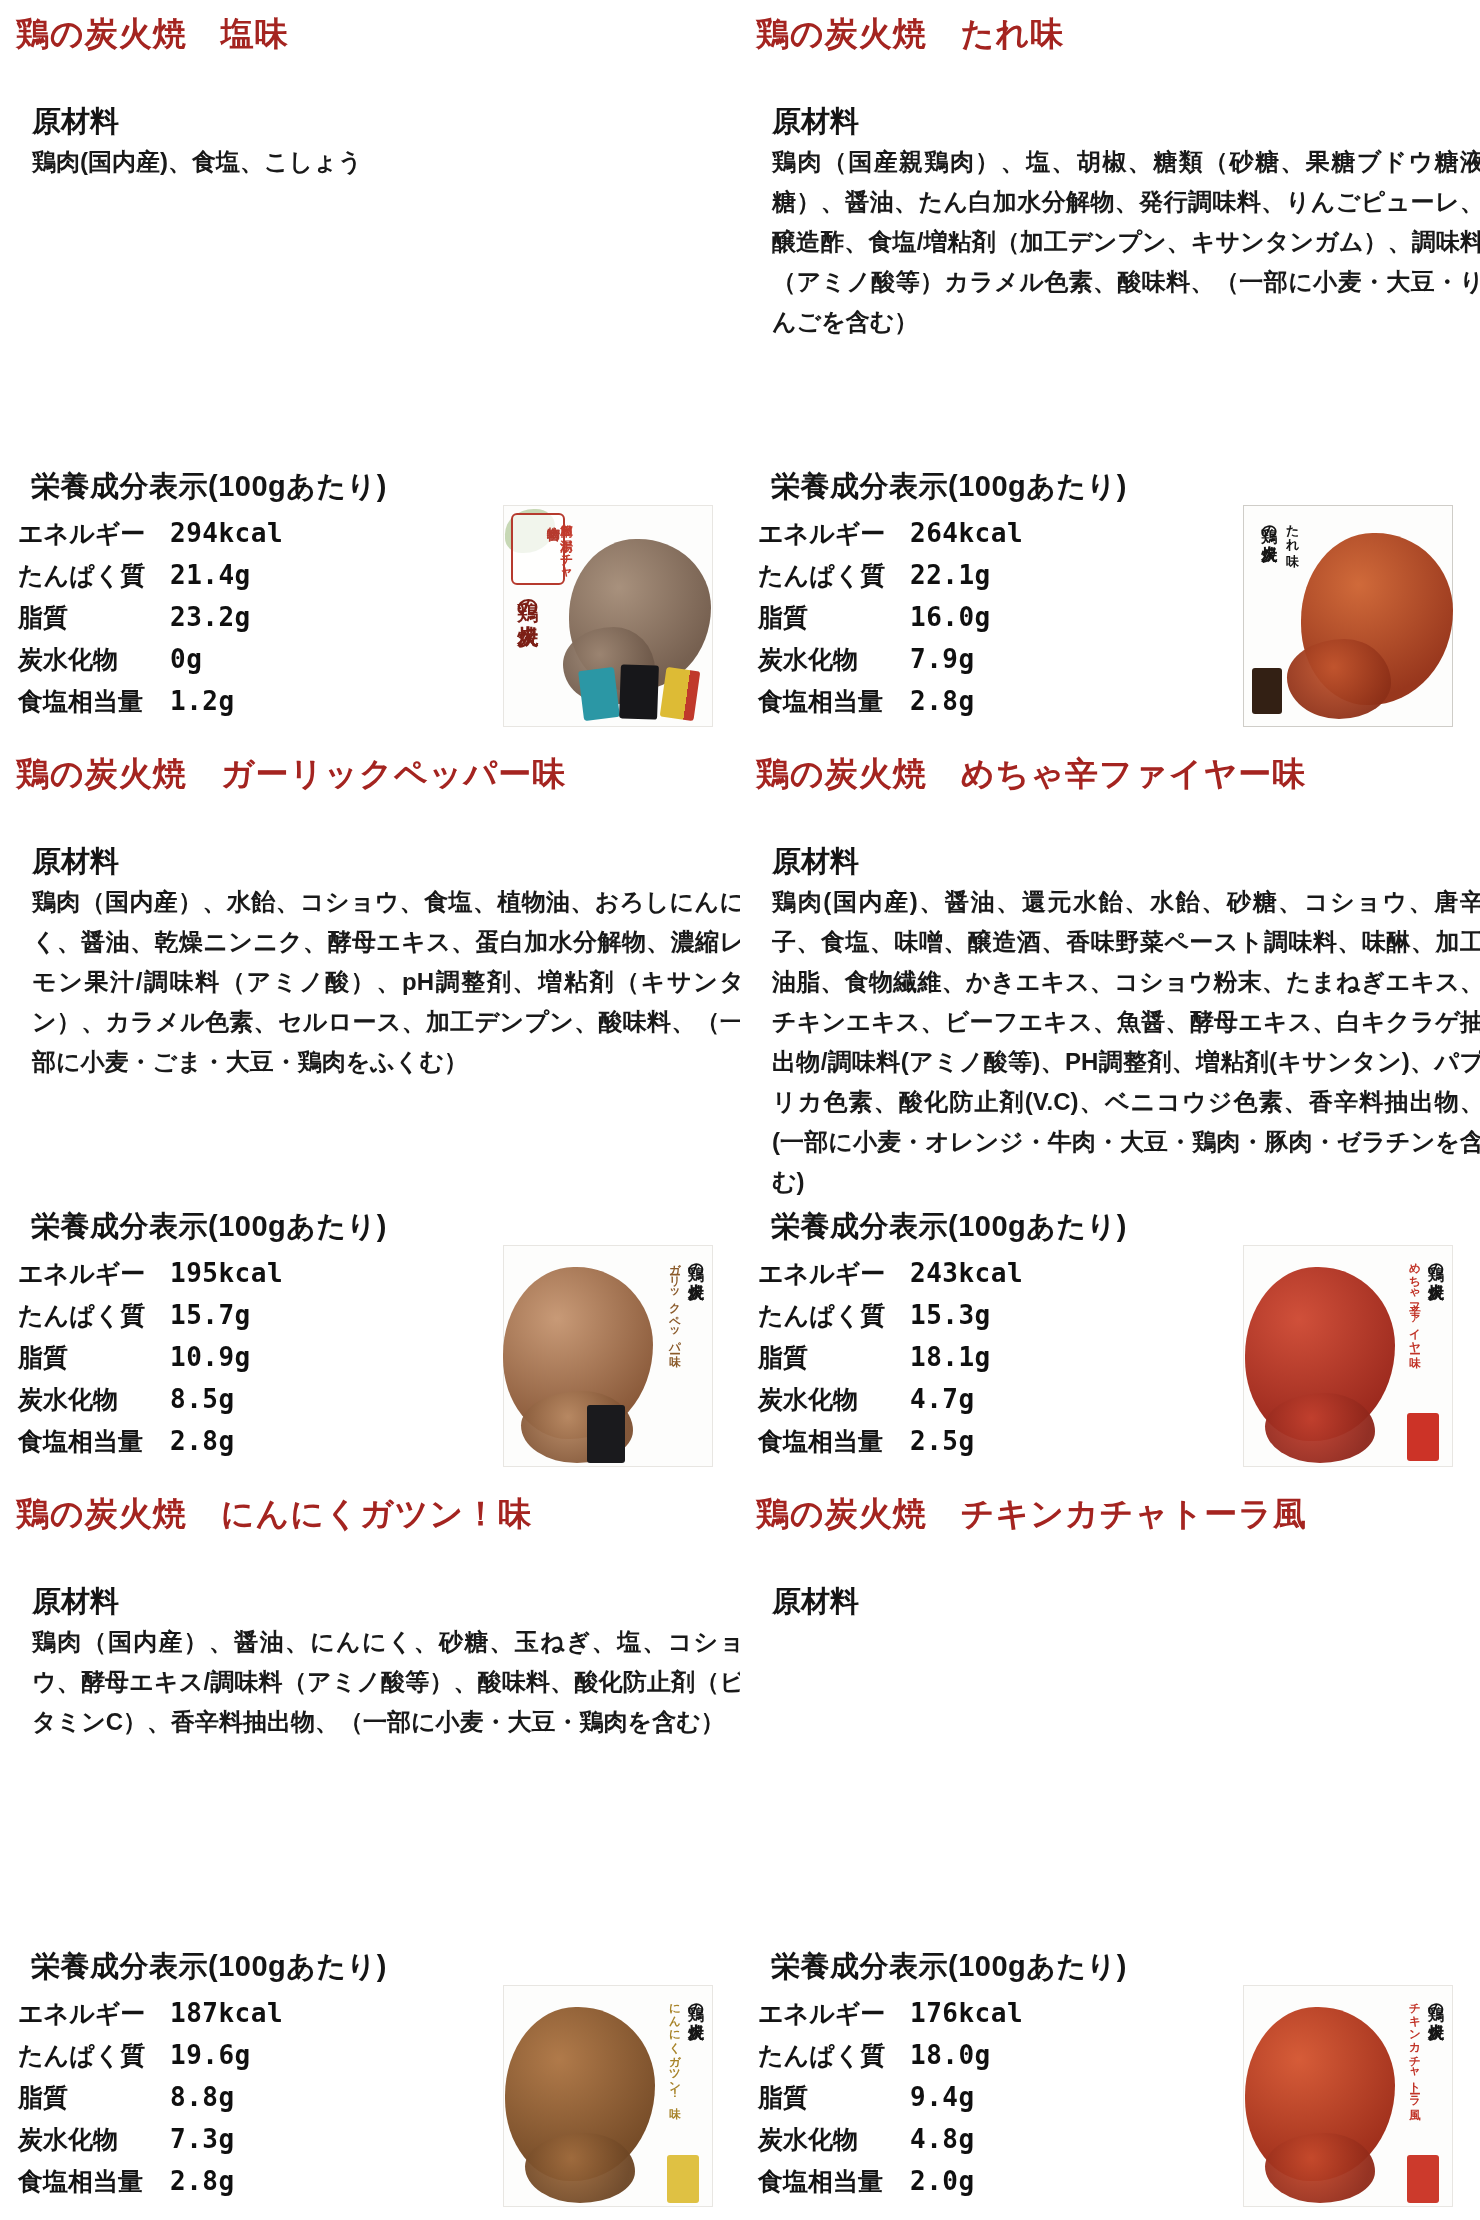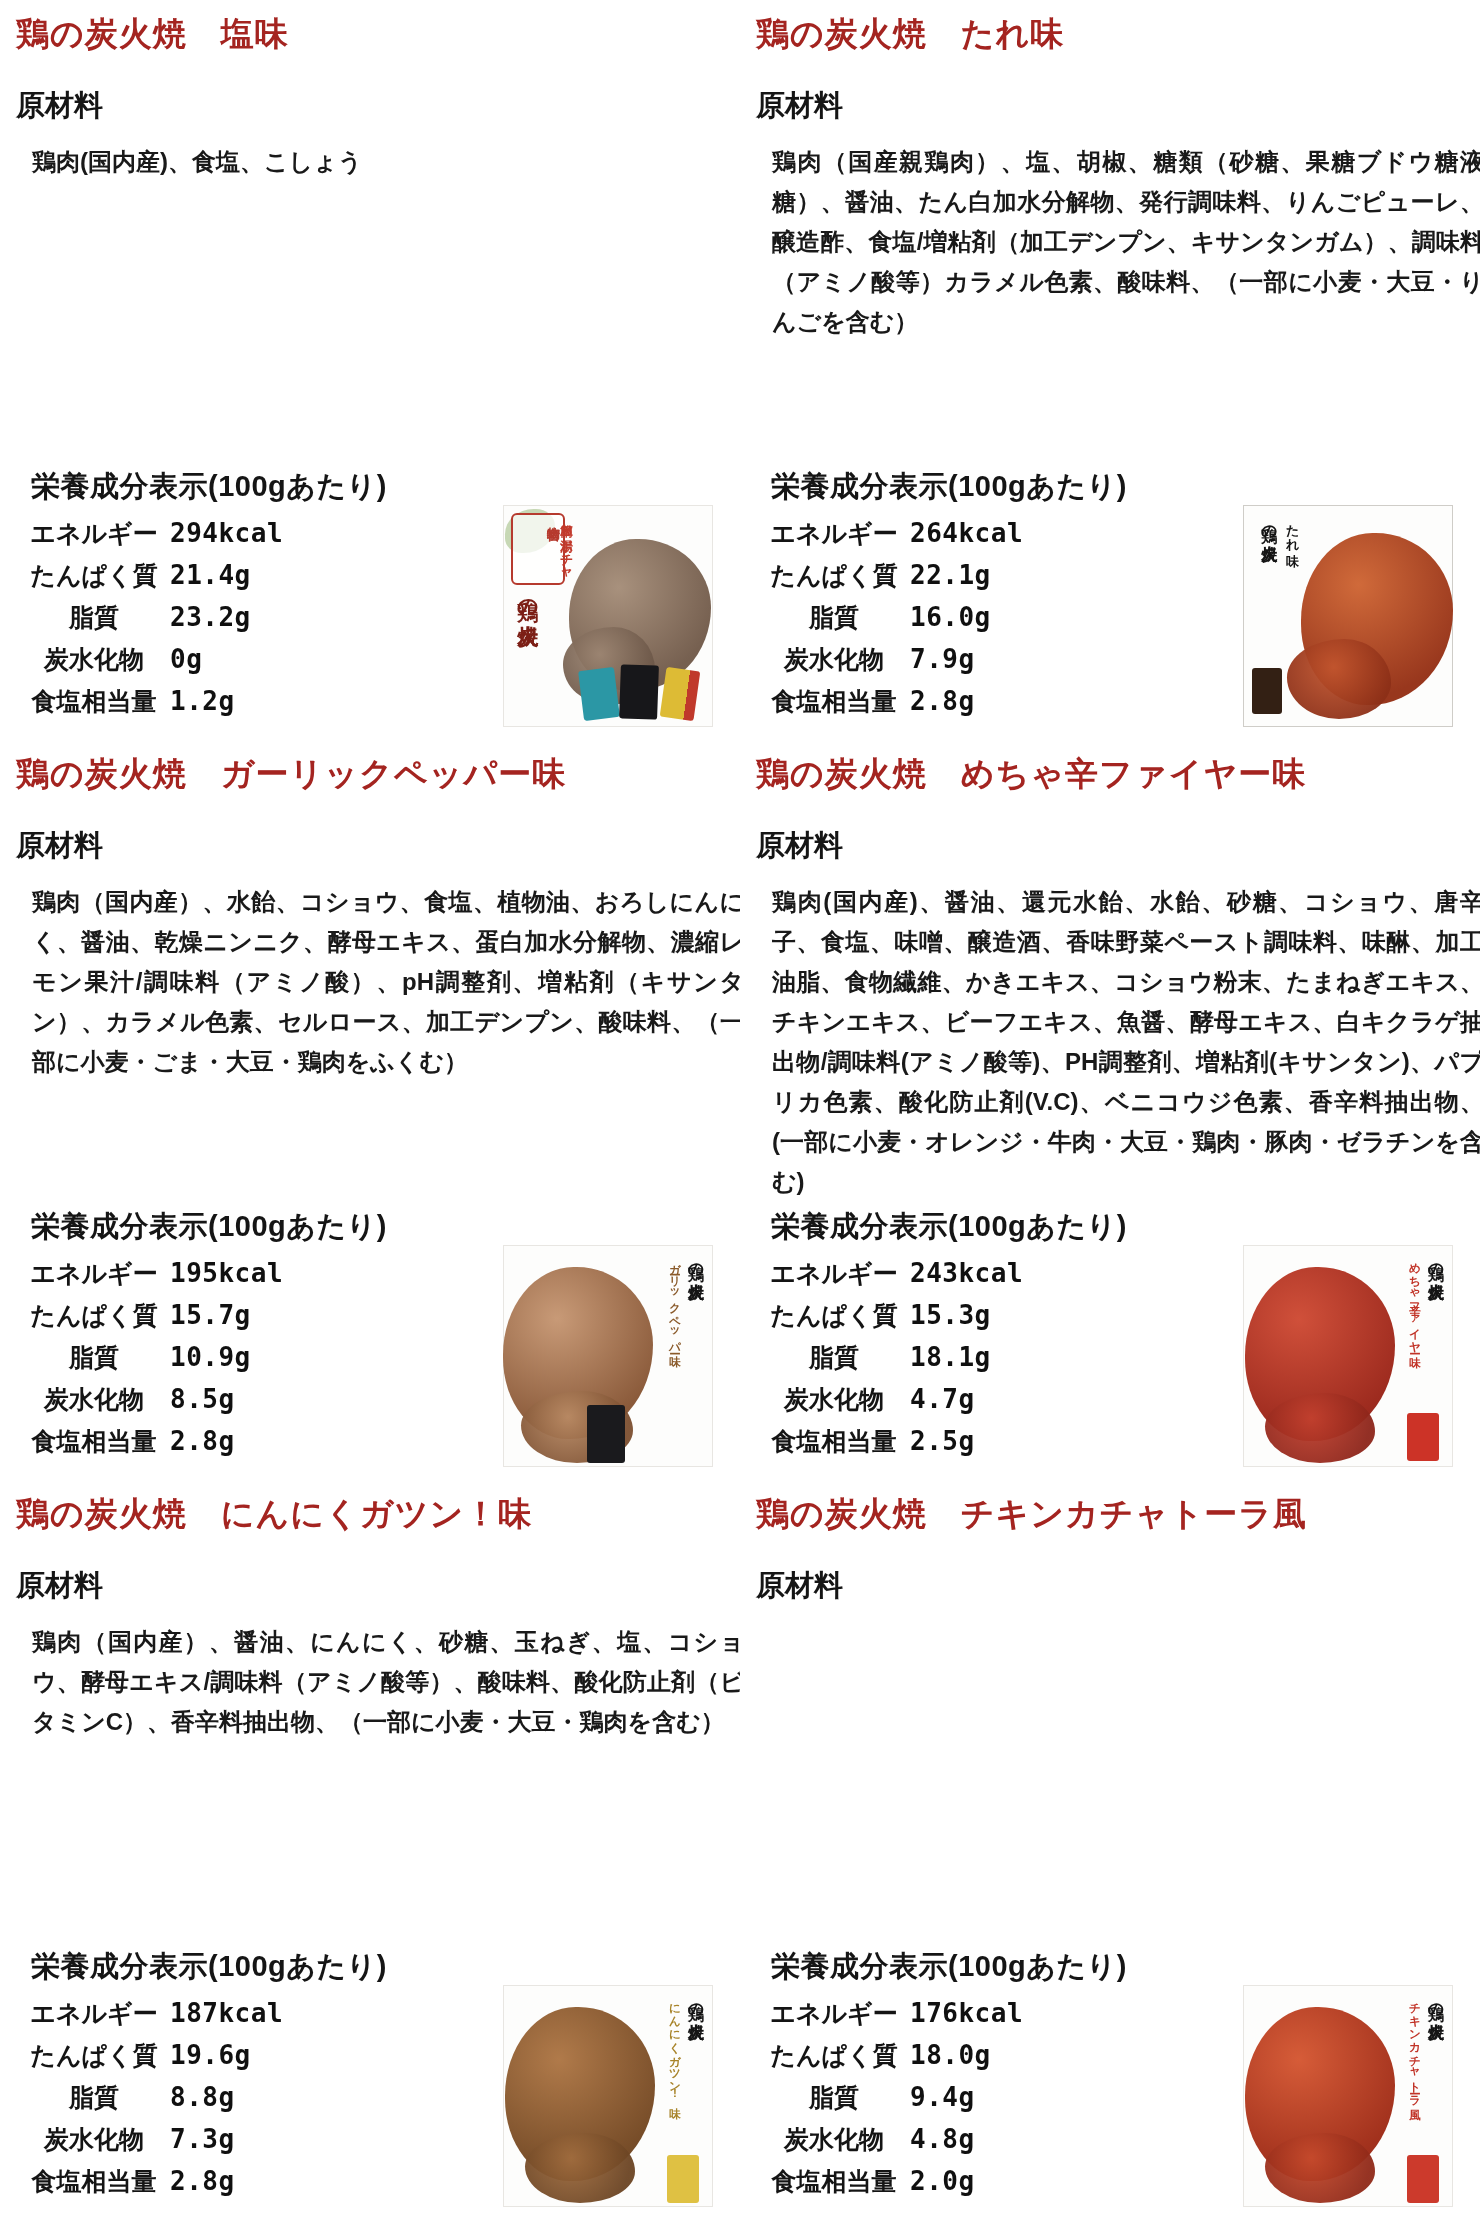--- a/index.html
+++ b/index.html
@@ -8,37 +8,37 @@
     font-family:"Liberation Sans","DejaVu Sans",sans-serif;color:#1b1b1b;
   }
   .page{display:grid;grid-template-columns:740px 740px;grid-auto-rows:740px;width:1328px;}
   .product{position:relative;overflow:hidden;}
 
   .title{
     position:absolute;top:12px;left:16px;margin:0;
     font-size:33px;font-weight:800;color:#a42420;letter-spacing:1px;white-space:nowrap;
   }
   .ing-head{
-    position:absolute;top:86px;left:16px;margin:0;
+    position:absolute;top:86px;left:16px;margin:16px;
     font-size:29px;font-weight:800;color:#151515;
   }
   .ing{
     position:absolute;top:126px;left:16px;width:712px;margin:16px;
     font-size:24px;line-height:40px;font-weight:600;color:#191919;
     text-align:justify;
   }
   .ntr-head{
     position:absolute;top:452px;left:16px;margin:15px;
     font-size:29px;font-weight:800;color:#151515;letter-spacing:.5px;
   }
   .ntr{
     position:absolute;top:512px;left:18px;width:460px;
     font-family:"DejaVu Sans Mono","Liberation Mono",monospace;
   }
-  .ntr-row{display:flex;height:42px;align-items:center;text-align:center;}
+  .ntr-row{display:flex;height:42px;align-items:center;}
   .ntr-label{width:152px;font-size:25px;font-weight:700;color:#141414;}
   .ntr-value{font-size:26px;font-weight:700;color:#101010;letter-spacing:.5px;}
 
   
   .photo{
     position:absolute;top:505px;left:503px;width:210px;height:222px;margin:0;
     background:#fdfdfc;box-shadow:0 0 0 1px #e8e6e2 inset;overflow:hidden;
   }
   .vt{position:absolute;writing-mode:vertical-rl;text-orientation:upright;line-height:1.08;font-weight:800;}
   .chicken{position:absolute;border-radius:48% 52% 56% 44%/52% 46% 56% 48%;}

